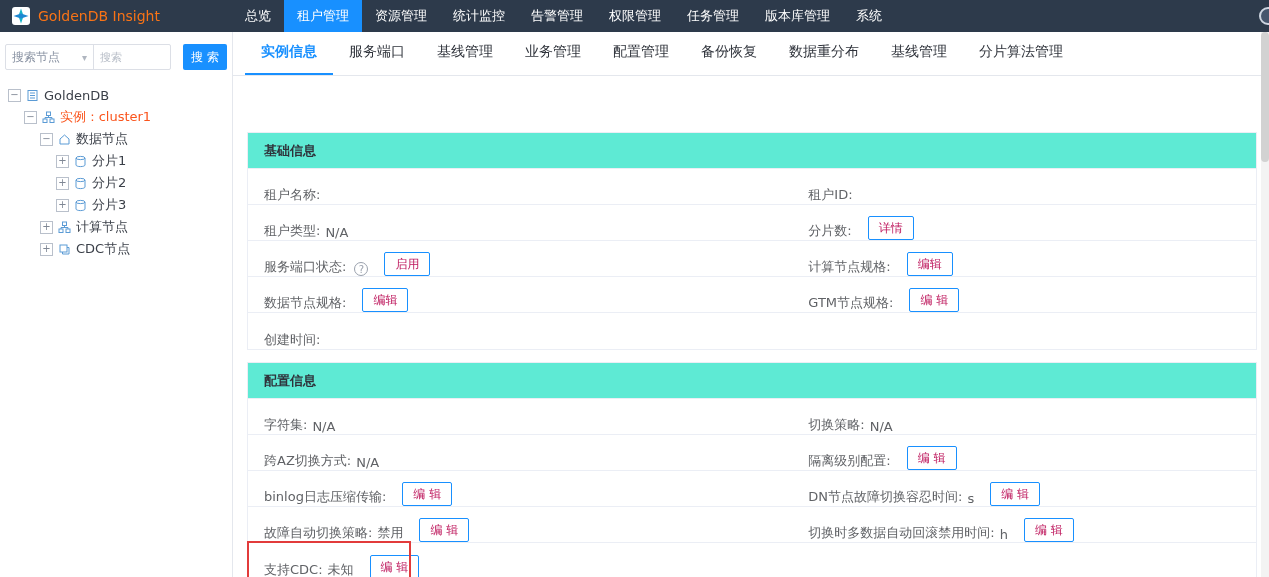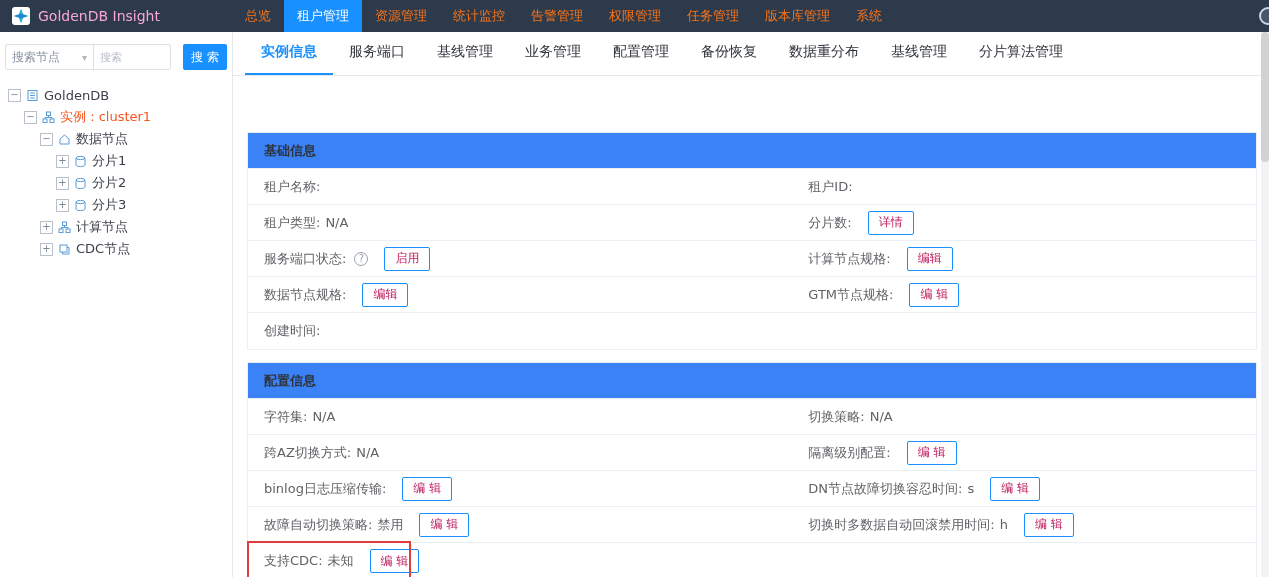--- a/index.html
+++ b/index.html
@@ -3,24 +3,24 @@
 <meta charset="utf-8">
 <style>
 *{margin:0;padding:0;box-sizing:border-box;}
 html,body{width:1269px;height:577px;}
 body{font-family:"DejaVu Sans","Liberation Sans",sans-serif;font-size:13px;color:#606266;background:#fff;overflow:hidden;position:relative;}
 button{font-family:inherit;}
 
 
 .topbar{height:32px;background:#2d3a4b;display:flex;align-items:center;position:relative;z-index:5;}
 .brand{display:flex;align-items:center;gap:8px;padding-left:12px;width:232px;flex:none;}
-.brand-name{color:#f9a8d4;font-size:14px;white-space:nowrap;}
+.brand-name{color:#f97316;font-size:14px;white-space:nowrap;}
 .logo{display:inline-flex;}
 .nav{display:flex;height:100%;}
-.nav-item{display:flex;align-items:center;padding:0 13px;font-size:13px;color:#f97316;cursor:pointer;white-space:nowrap;}
+.nav-item{display:flex;align-items:center;padding:0 13px;font-size:13px;color:#ffffff;cursor:pointer;white-space:nowrap;}
 .nav-item.active{background:#1890ff;color:#fff;}
 .topbar-right-icon{position:absolute;right:-8px;top:7px;width:18px;height:18px;border-radius:50%;border:2px solid #cdd5e0;background:#46566d;}
 
 
 .layout{display:flex;height:545px;}
 .sidebar{width:233px;flex:none;border-right:1px solid #e4e7ed;padding-top:12px;background:#fff;}
 .search-row{display:flex;align-items:center;padding:0 5px;gap:12px;}
 .search-group{display:flex;border:1px solid #dcdfe6;border-radius:2px;height:26px;flex:1;background:#fff;}
 .search-select{display:flex;align-items:center;justify-content:space-between;width:88px;padding:0 6px;border-right:1px solid #dcdfe6;color:#8a93a3;font-size:12px;cursor:pointer;flex:none;}
 .caret{font-size:10px;color:#b0b6c0;}
@@ -40,24 +40,24 @@
 .tree-label.orange{color:#fa541c;}
 
 
 .main{flex:1;min-width:0;display:flex;flex-direction:column;}
 .tabs{display:flex;height:44px;border-bottom:1px solid #e4e7ed;padding-left:12px;flex:none;}
 .tab{padding:0 16px;line-height:39px;font-size:14px;color:#2f333b;cursor:pointer;white-space:nowrap;}
 .tab.active{color:#1890ff;font-weight:bold;border-bottom:2px solid #1890ff;}
 .content{padding:0 12px 0 14px;}
 .panel{border:1px solid #ebeef5;margin-top:56px;background:#fff;}
 .panel.second{margin-top:12px;}
-.panel-header{height:36px;background:#3b82f6;border-bottom:1px solid #ebeef5;display:flex;align-items:center;padding-left:16px;font-weight:bold;color:#2f333b;font-size:13px;}
+.panel-header{height:36px;background:#5eead4;border-bottom:1px solid #ebeef5;display:flex;align-items:center;padding-left:16px;font-weight:bold;color:#2f333b;font-size:13px;}
 .row{display:flex;height:36px;border-bottom:1px solid #ebeef5;position:relative;}
 .row:last-child{border-bottom:none;}
-.cell{display:flex;align-items:center;padding-left:16px;min-width:0;}
+.cell{display:flex;align-items:flex-end;padding-left:16px;min-width:0;}
 .cell.left{width:54%;flex:none;}
 .cell.right{flex:1;}
 .val{margin-left:5px;}
 .btn-ghost{margin-left:16px;height:24px;padding:0 10px;border:1px solid #1890ff;border-radius:2px;background:#fff;color:#be185d;font-size:12px;cursor:pointer;white-space:nowrap;}
 .help{margin-left:8px;width:14px;height:14px;border:1px solid #9aa1ad;border-radius:50%;color:#9aa1ad;font-size:10px;display:inline-flex;align-items:center;justify-content:center;flex:none;}
 .red-box{position:absolute;left:-1px;top:-2px;height:calc(100% + 4px);width:164px;border:2px solid #e23b3b;pointer-events:none;}
 
 
 .scrollbar{position:absolute;top:32px;right:0;width:8px;height:545px;background:#f3f3f3;}
 .scroll-thumb{position:absolute;top:0;left:0;width:8px;height:130px;background:#d2d2d2;border-radius:4px;}

